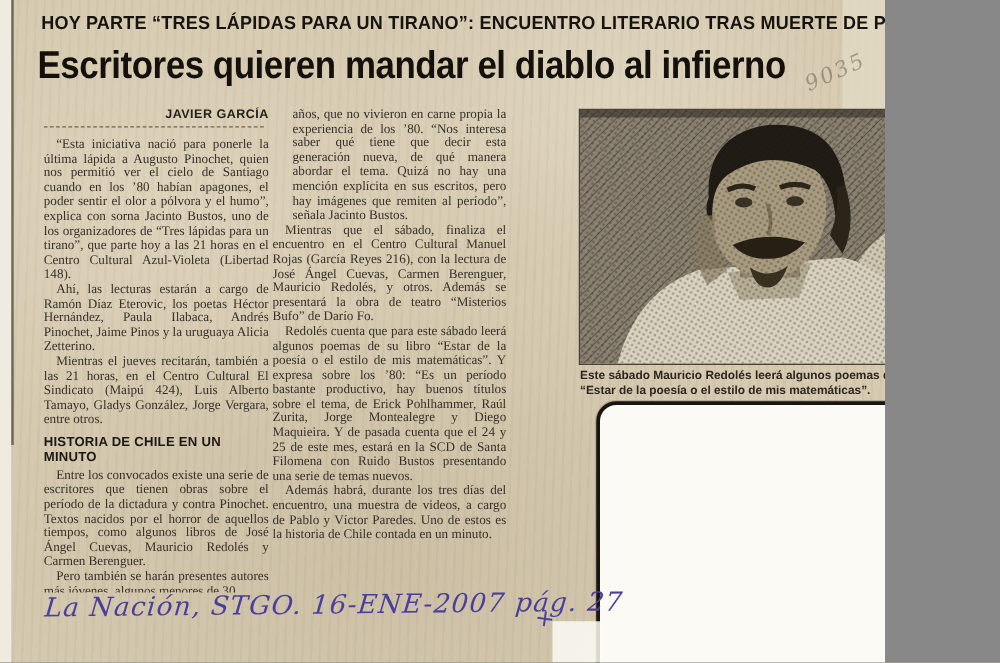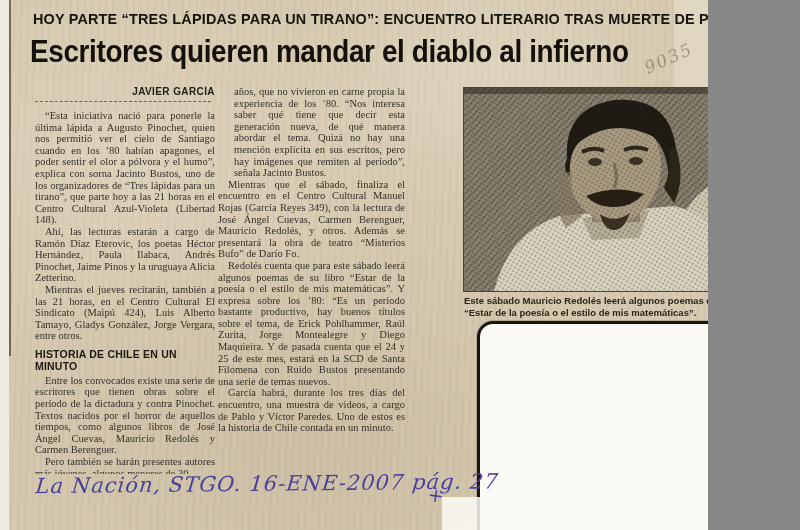--- a/index.html
+++ b/index.html
@@ -99,23 +99,23 @@
     <p>“Esta iniciativa nació para ponerle la última lápida a Augusto Pinochet, quien nos permitió ver el cielo de Santiago cuando en los ’80 habían apagones, el poder sentir el olor a pólvora y el humo”, explica con sorna Jacinto Bustos, uno de los organizadores de “Tres lápidas para un tirano”, que parte hoy a las 21 horas en el Centro Cultural Azul-Violeta (Libertad 148).</p>
     <p>Ahí, las lecturas estarán a cargo de Ramón Díaz Eterovic, los poetas Héctor Hernández, Paula Ilabaca, Andrés Pinochet, Jaime Pinos y la uruguaya Alicia Zetterino.</p>
     <p>Mientras el jueves recitarán, también a las 21 horas, en el Centro Cultural El Sindicato (Maipú 424), Luis Alberto Tamayo, Gladys González, Jorge Vergara, entre otros.</p>
     <div class="subhead">HISTORIA DE CHILE EN UN MINUTO</div>
     <p>Entre los convocados existe una serie de escritores que tienen obras sobre el período de la dictadura y contra Pinochet. Textos nacidos por el horror de aquellos tiempos, como algunos libros de José Ángel Cuevas, Mauricio Redolés y Carmen Berenguer.</p>
     <p>Pero también se harán presentes autores más jóvenes, algunos menores de 30</p>
   </div>
 
   <div class="col col2">
     <p class="noindent">años, que no vivieron en carne propia la experiencia de los ’80. “Nos interesa saber qué tiene que decir esta generación nueva, de qué manera abordar el tema. Quizá no hay una mención explícita en sus escritos, pero hay imágenes que remiten al período”, señala Jacinto Bustos.</p>
-    <p>Mientras que el sábado, finaliza el encuentro en el Centro Cultural Manuel Rojas (García Reyes 349), con la lectura de José Ángel Cuevas, Carmen Berenguer, Mauricio Redolés, y otros. Además se presentará la obra de teatro “Misterios Bufo” de Darío Fo.</p>
+    <p>Mientras que el sábado, finaliza el encuentro en el Centro Cultural Manuel Rojas (García Reyes 216), con la lectura de José Ángel Cuevas, Carmen Berenguer, Mauricio Redolés, y otros. Además se presentará la obra de teatro “Misterios Bufo” de Darío Fo.</p>
     <p>Redolés cuenta que para este sábado leerá algunos poemas de su libro “Estar de la poesía o el estilo de mis matemáticas”. Y expresa sobre los ’80: “Es un período bastante productivo, hay buenos títulos sobre el tema, de Erick Pohlhammer, Raúl Zurita, Jorge Montealegre y Diego Maquieira. Y de pasada cuenta que el 24 y 25 de este mes, estará en la SCD de Santa Filomena con Ruido Bustos presentando una serie de temas nuevos.</p>
-    <p>García habrá, durante los tres días del encuentro, una muestra de videos, a cargo de Pablo y Víctor Paredes. Uno de estos es la historia de Chile contada en un minuto.</p>
+    <p>Además habrá, durante los tres días del encuentro, una muestra de videos, a cargo de Pablo y Víctor Paredes. Uno de estos es la historia de Chile contada en un minuto.</p>
   </div>
 
   <div class="photo">
     <svg width="302" height="203" viewBox="0 0 302 203" xmlns="http://www.w3.org/2000/svg">
       <defs>
         <pattern id="hatch" width="5" height="5" patternUnits="userSpaceOnUse" patternTransform="rotate(45)">
           <rect width="5" height="5" fill="#8a8171"></rect>
           <line x1="0" y1="0" x2="0" y2="5" stroke="#5d5546" stroke-width="1.6"></line>
         </pattern>
         <pattern id="dots" width="4" height="4" patternUnits="userSpaceOnUse" patternTransform="rotate(30)">

